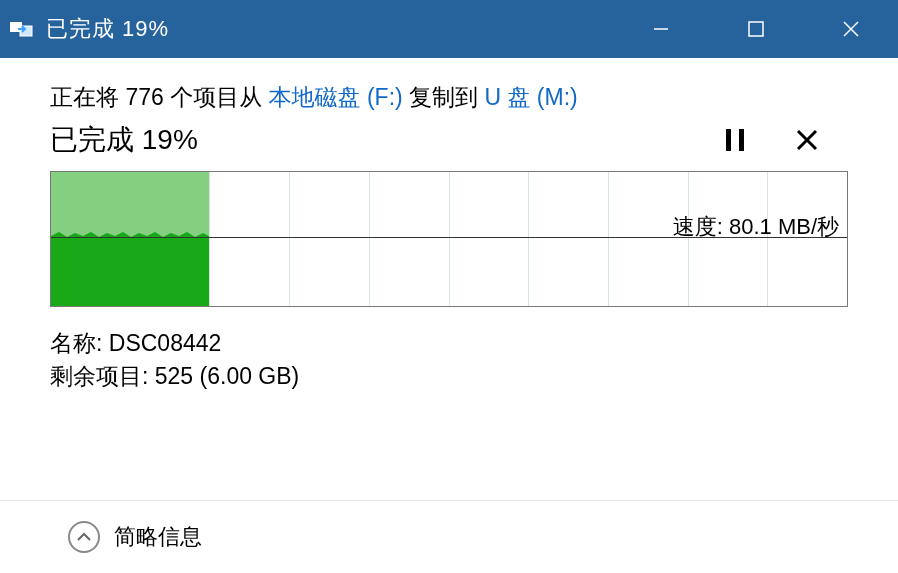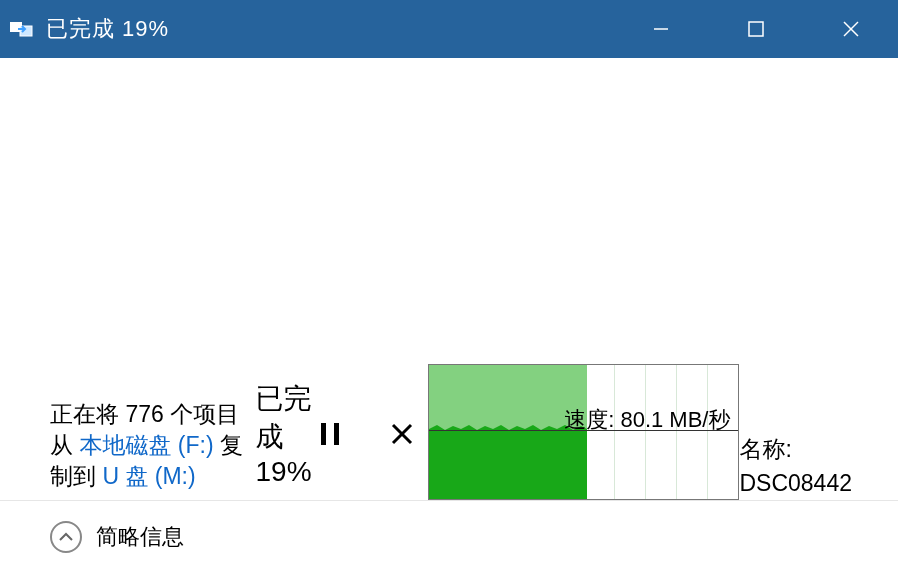--- a/index.html
+++ b/index.html
@@ -37,25 +37,24 @@
   }
   .winbtn {
     width: 95px; height: 100%;
     display: flex; align-items: center; justify-content: center;
     color: #fff;
   }
   .winbtn svg { stroke: #fff; }
   
   .content {
     flex: 1;
-    padding: 24px 46px 0 50px;
-    display: flex;
-    flex-direction: row;
+    padding: 24px 65px 0 50px;
+    display: flex;
+    flex-direction: column;
     border-bottom: 1px solid #e6e6e6;
-    align-items: flex-end;
   }
   .headline {
     font-size: 23px;
     color: #000;
     margin-bottom: 8px;
   }
   .headline .link { color: #1068c9; }
   .row-progress {
     display: flex; align-items: center; justify-content: space-between;
     margin-bottom: 12px;
@@ -109,21 +108,21 @@
   .details {
     margin-top: 20px;
     font-size: 23px;
     color:#000;
     line-height: 1.45;
   }
   
   .footer {
     height: 72px;
     display: flex; align-items: center;
-    padding-left: 50px;
+    padding-left: 68px;
     gap: 14px;
     font-size: 22px;
     color:#000;
   }
   .footer .circ {
     width: 32px; height: 32px; border-radius: 50%;
     border: 2px solid #888;
     display:flex; align-items:center; justify-content:center;
   }
 </style>
@@ -201,20 +200,21 @@
       <path d="M0 6 L8 2 L16 7 L24 3 L32 6 L40 2 L48 7 L56 3 L64 6 L72 2 L80 7 L88 3 L96 6 L104 2 L112 7 L120 3 L128 6 L136 2 L144 7 L152 3 L158 6 L158 12 L0 12 Z" fill="#18a818"></path>
     </svg>
     <div class="mid-line"></div>
     <div class="speed-label">
       <span>速度: </span><span>80.1 MB/秒</span>
     </div>
   </div>
 
   <div class="details">
     <div><span>名称: </span><span>DSC08442</span></div>
+    <div><span>剩余项目: </span><span>525 (6.00 GB)</span></div>
   </div>
 </div>
 
 <div class="footer">
   <span class="circ">
     <svg width="14" height="10" viewBox="0 0 14 10">
         <path d="M1 8 L7 2 L13 8" fill="none" stroke="#666" stroke-width="2"></path>
       </svg>
   </span>
   <span>简略信息</span>

